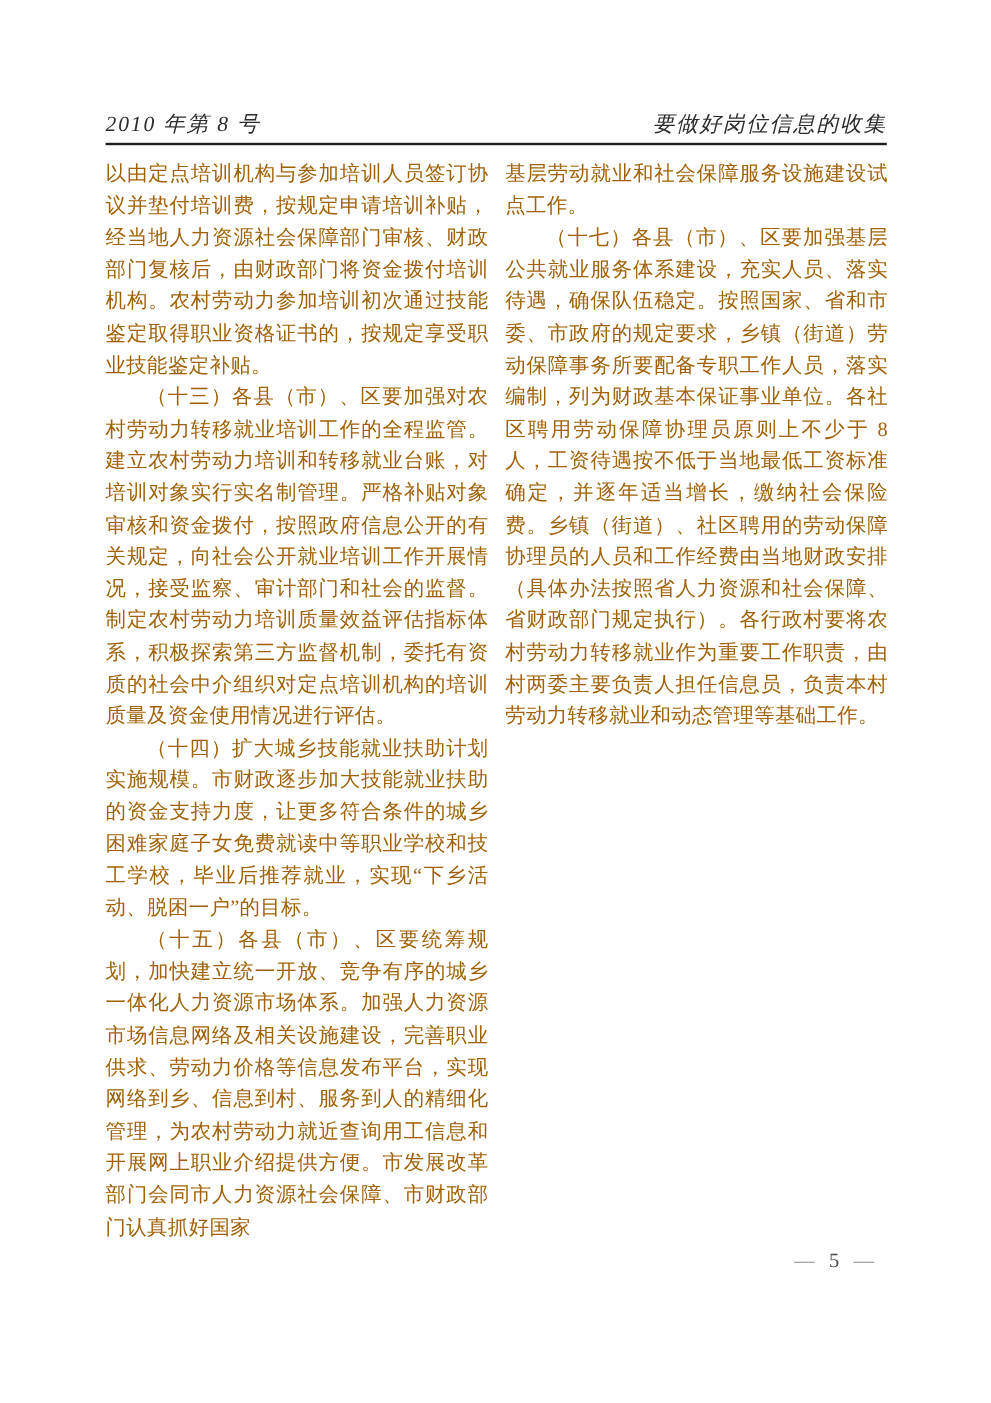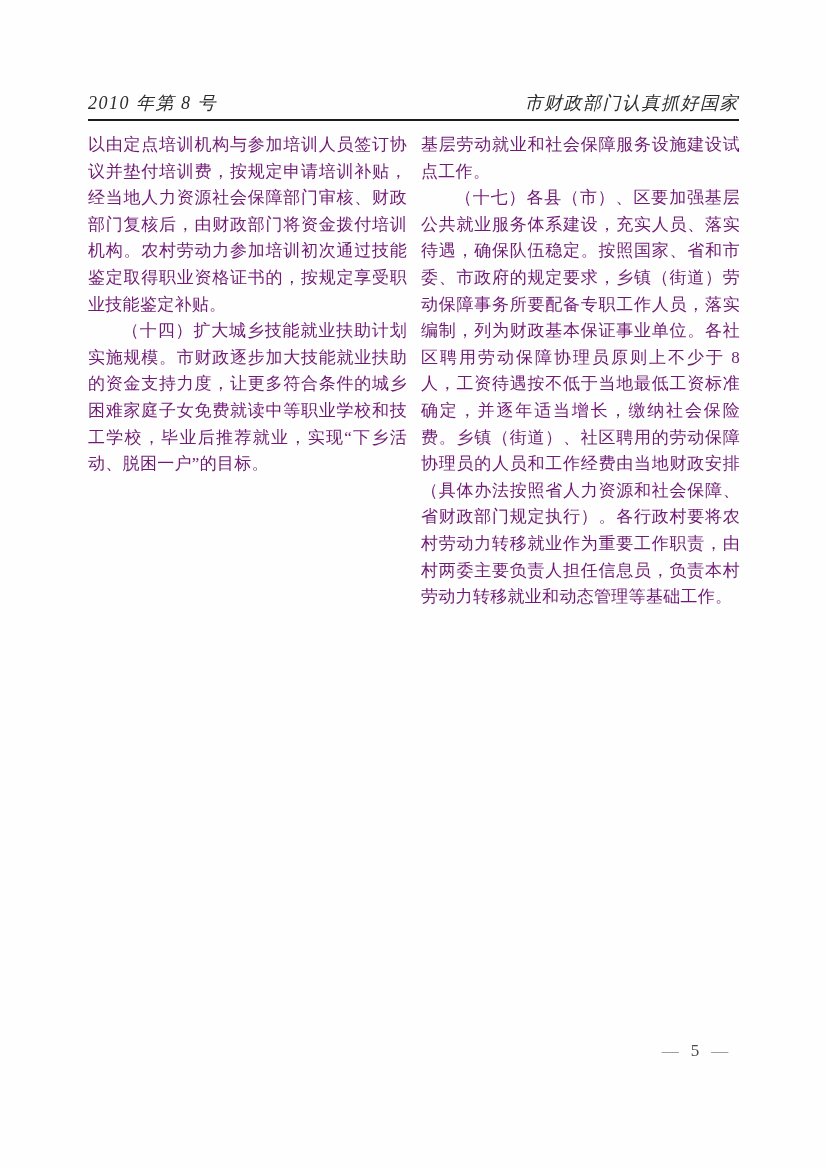--- a/index.html
+++ b/index.html
@@ -40,21 +40,21 @@
     width: 652px;
     display: flex;
     gap: 14px;
   }
   .column {
     width: 319px;
     font-size: 17px;
     line-height: 26.6px;
     text-align: justify;
     text-justify: inter-character;
-    color: #701a75;
+    color: #a16207;
     letter-spacing: 0.3px;
   }
   .para { text-indent: 2em; }
   .para.cont { text-indent: 0; }
   .para.heading { font-weight: bold; letter-spacing: 0.5px; }
   .footer {
     position: absolute;
     top: 1041px;
     left: 640px;
     width: 110px;
@@ -67,30 +67,32 @@
   .footer .dash { color: #8f8f8f; }
   .footer .pagenum { color: #4a4a4a; }
 </style>
 </head>
 <body>
 
 <div class="page">
 
   <div class="header">
     <span>2010 年第 8 号</span>
-    <span>市财政部门认真抓好国家</span>
+    <span>要做好岗位信息的收集</span>
   </div>
 
   <div class="header-rule"></div>
 
   <div class="columns">
 
     <div class="column">
       <p class="para cont">以由定点培训机构与参加培训人员签订协议并垫付培训费，按规定申请培训补贴，经当地人力资源社会保障部门审核、财政部门复核后，由财政部门将资金拨付培训机构。农村劳动力参加培训初次通过技能鉴定取得职业资格证书的，按规定享受职业技能鉴定补贴。</p>
+      <p class="para">（十三）各县（市）、区要加强对农村劳动力转移就业培训工作的全程监管。建立农村劳动力培训和转移就业台账，对培训对象实行实名制管理。严格补贴对象审核和资金拨付，按照政府信息公开的有关规定，向社会公开就业培训工作开展情况，接受监察、审计部门和社会的监督。制定农村劳动力培训质量效益评估指标体系，积极探索第三方监督机制，委托有资质的社会中介组织对定点培训机构的培训质量及资金使用情况进行评估。</p>
       <p class="para">（十四）扩大城乡技能就业扶助计划实施规模。市财政逐步加大技能就业扶助的资金支持力度，让更多符合条件的城乡困难家庭子女免费就读中等职业学校和技工学校，毕业后推荐就业，实现“下乡活动、脱困一户”的目标。</p>
+      <p class="para">（十五）各县（市）、区要统筹规划，加快建立统一开放、竞争有序的城乡一体化人力资源市场体系。加强人力资源市场信息网络及相关设施建设，完善职业供求、劳动力价格等信息发布平台，实现网络到乡、信息到村、服务到人的精细化管理，为农村劳动力就近查询用工信息和开展网上职业介绍提供方便。市发展改革部门会同市人力资源社会保障、市财政部门认真抓好国家</p>
     </div>
 
     <div class="column">
       <p class="para cont">基层劳动就业和社会保障服务设施建设试点工作。</p>
       <p class="para">（十七）各县（市）、区要加强基层公共就业服务体系建设，充实人员、落实待遇，确保队伍稳定。按照国家、省和市委、市政府的规定要求，乡镇（街道）劳动保障事务所要配备专职工作人员，落实编制，列为财政基本保证事业单位。各社区聘用劳动保障协理员原则上不少于 8 人，工资待遇按不低于当地最低工资标准确定，并逐年适当增长，缴纳社会保险费。乡镇（街道）、社区聘用的劳动保障协理员的人员和工作经费由当地财政安排（具体办法按照省人力资源和社会保障、省财政部门规定执行）。各行政村要将农村劳动力转移就业作为重要工作职责，由村两委主要负责人担任信息员，负责本村劳动力转移就业和动态管理等基础工作。</p>
     </div>
 
   </div>
 
   <div class="footer">

